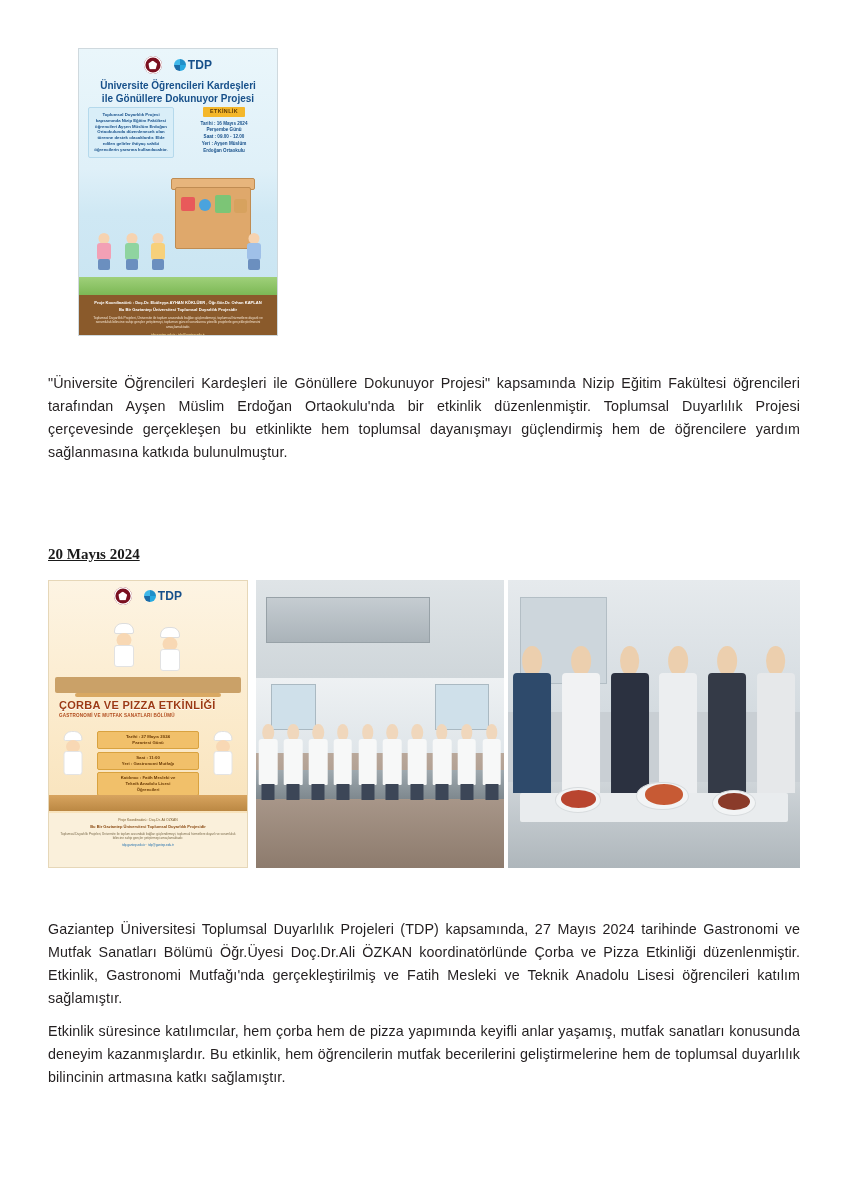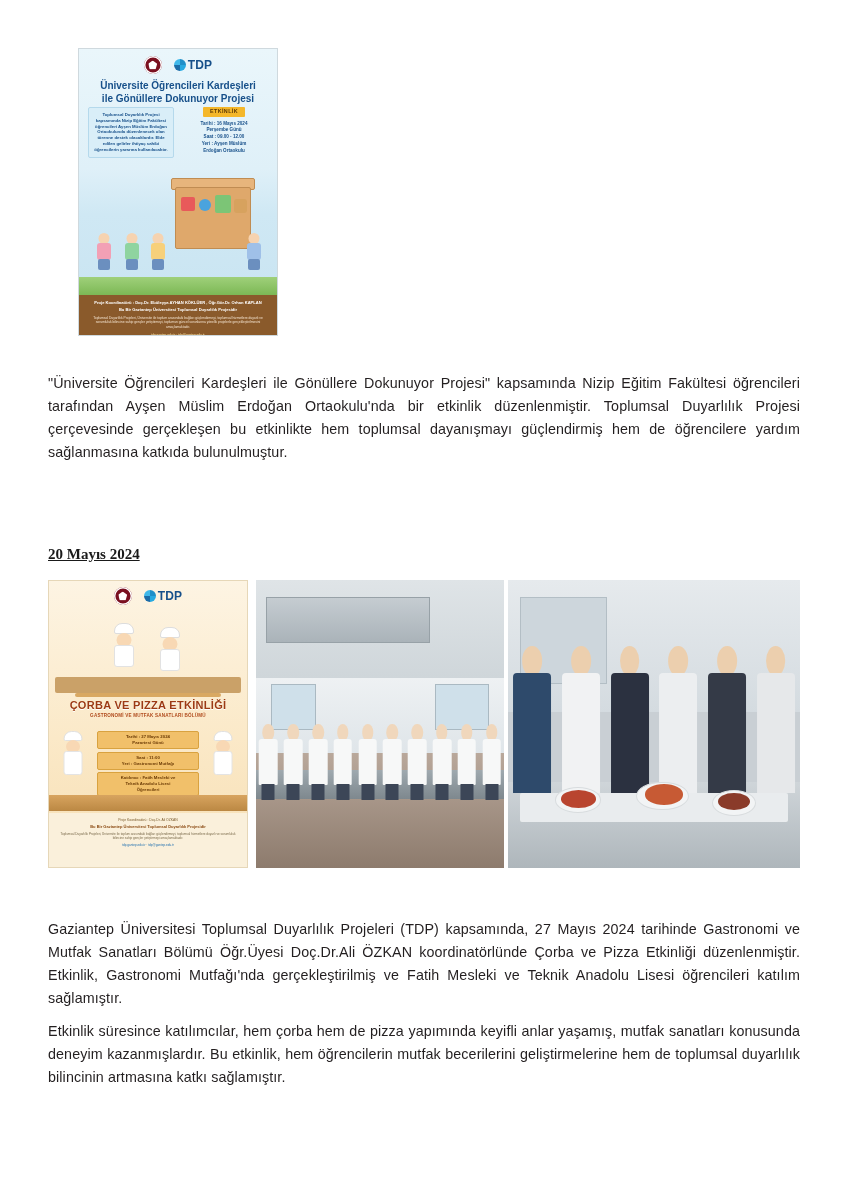--- a/index.html
+++ b/index.html
@@ -200,21 +200,20 @@
     position: absolute; left: 50%; top: 22px; transform: translateX(-50%);
     width: 20px; height: 22px; background: #fff; border: .8px solid #e2e2e2;
     border-radius: 3px;
   }
   .p2-table {
     position: absolute; left: 6px; right: 6px; top: 96px; height: 16px;
     background: #caa168; border-radius: 2px;
   }
   .p2-banner {
     position: absolute; left: 10px; right: 10px; top: 118px;
-    text-align: center;
   }
   .p2-title {
     font-size: 11px; font-weight: bold; color: #9c3a14;
     letter-spacing: .3px;
     text-shadow: 0 1px 0 #fff;
   }
   .p2-sub {
     font-size: 4.6px; font-weight: bold; color: #b04a1c; margin-top: 2px;
     letter-spacing: .2px;
   }

